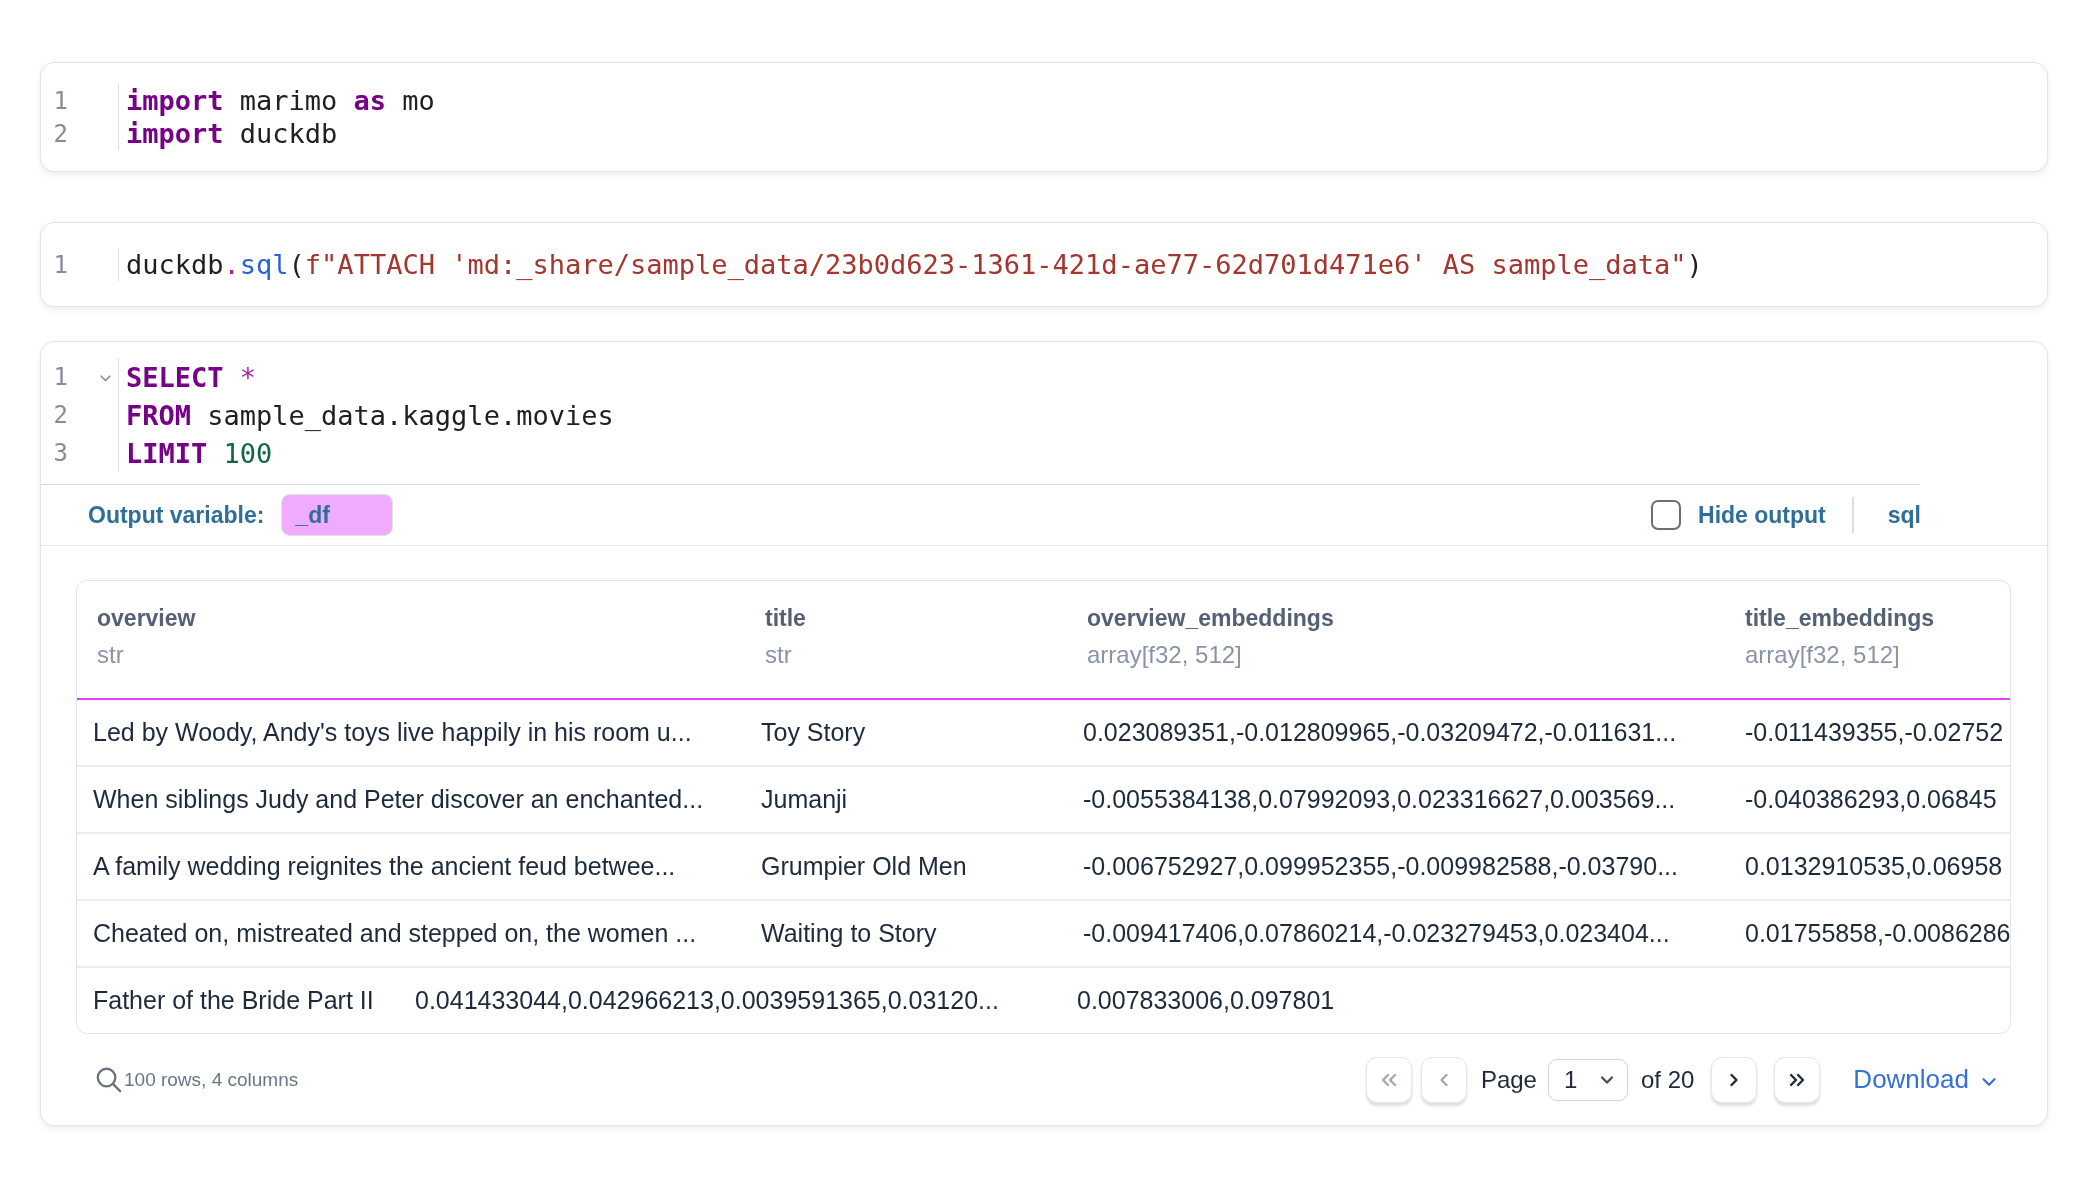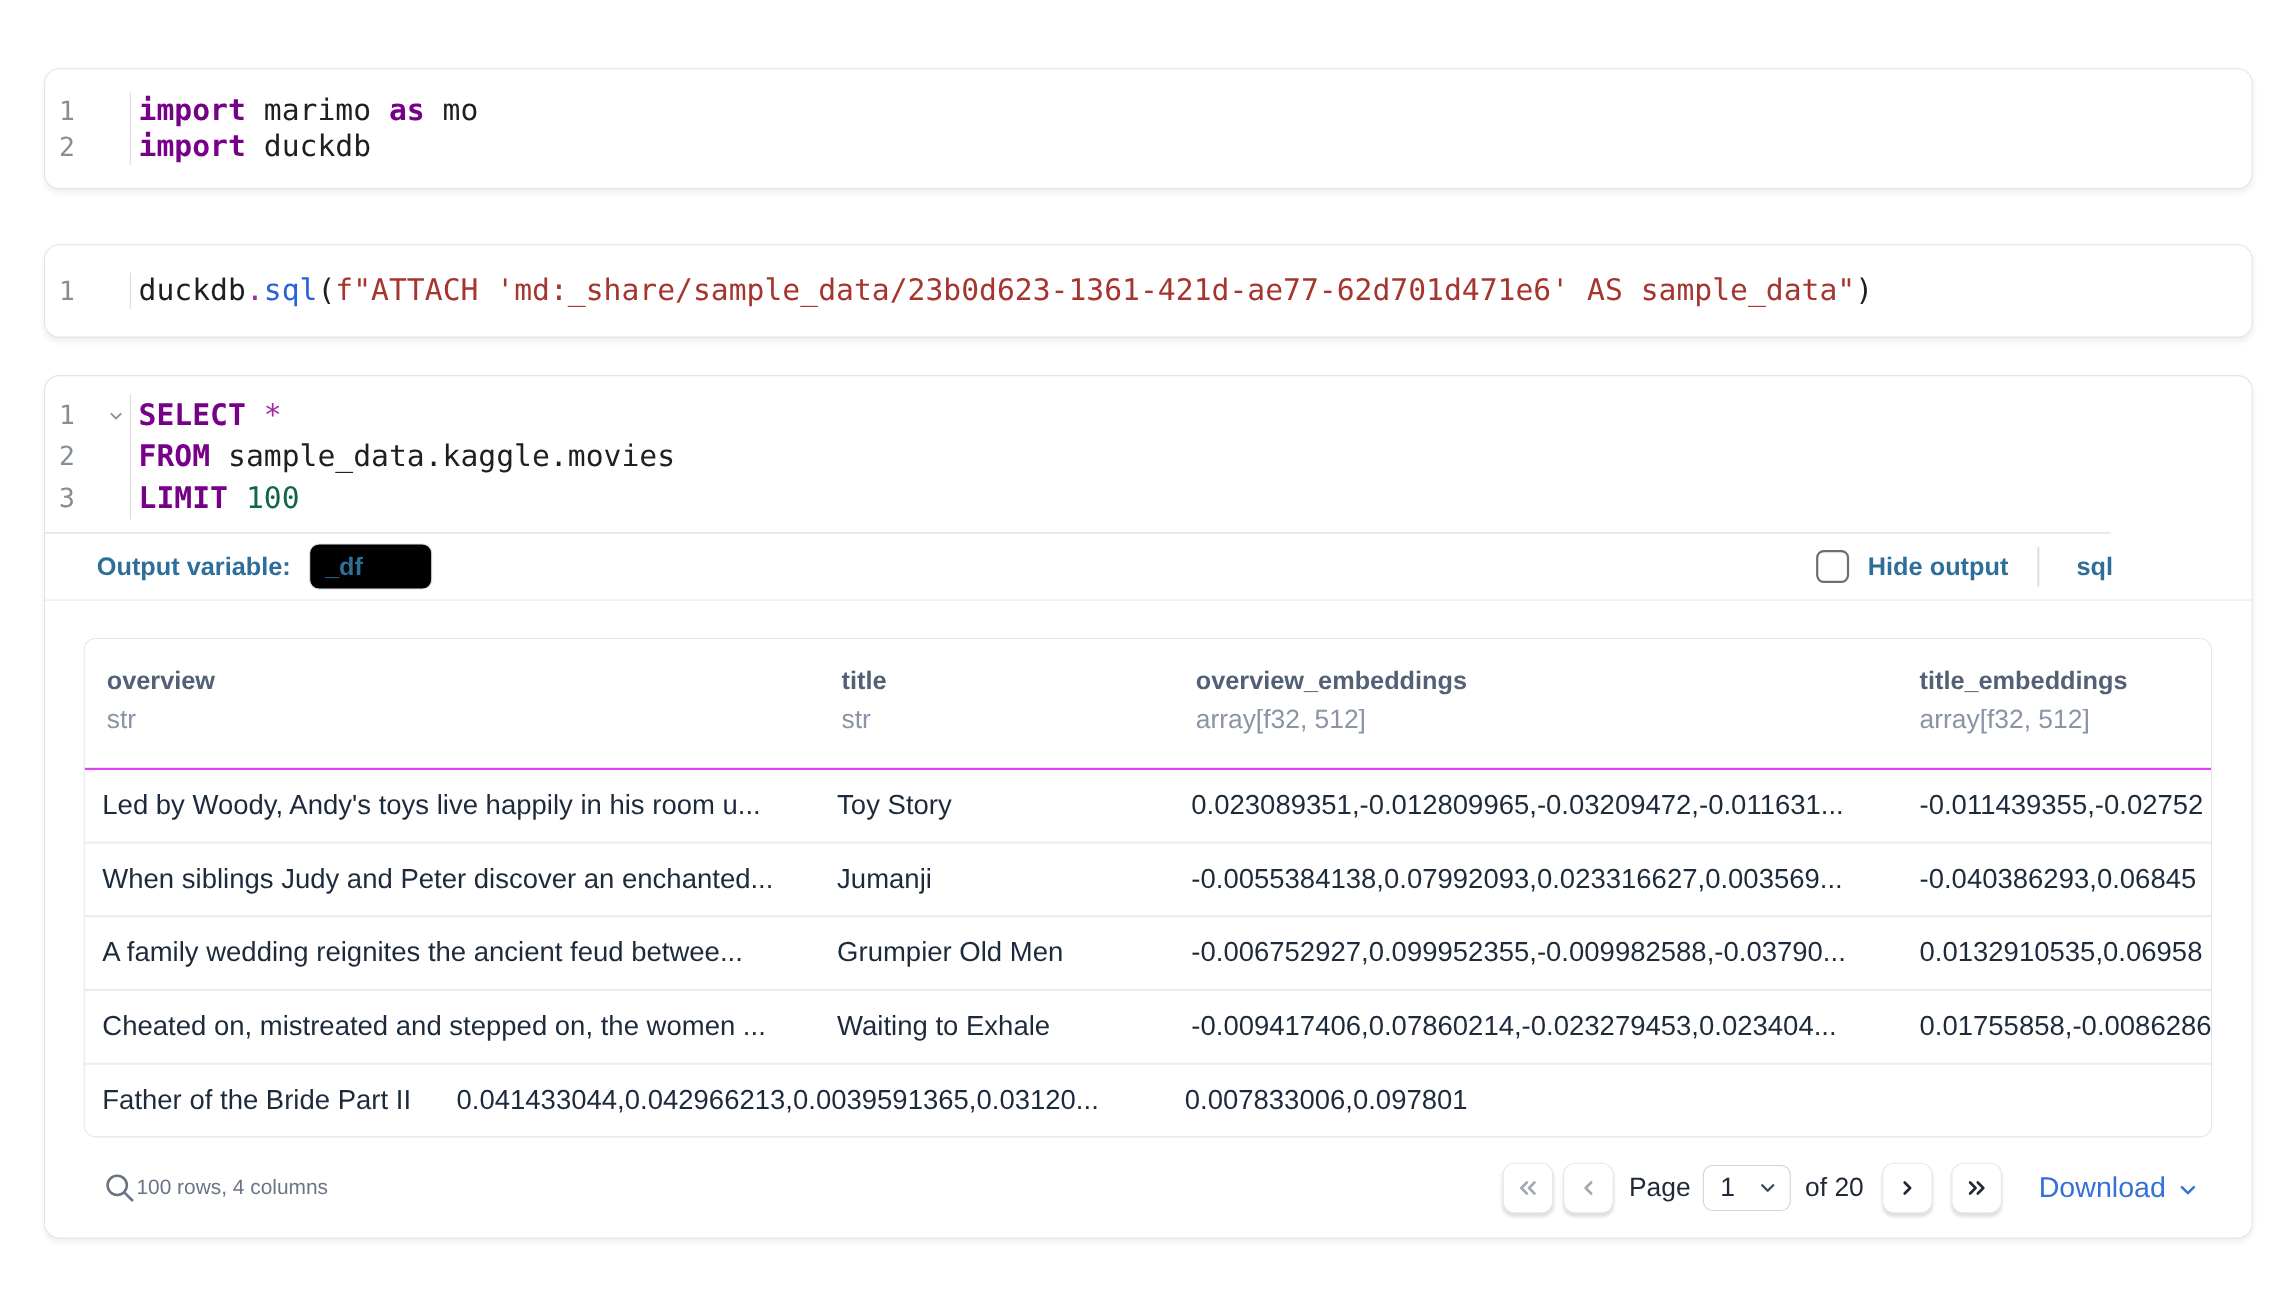--- a/index.html
+++ b/index.html
@@ -30,21 +30,21 @@
   .tk-num{color:#116644;}
 
   
   .editor-3{padding:16px 0 12px 0;}
   .editor-divider{height:1px;background:#d8d8d8;margin-right:128px;}
   .toolbar{height:60px;display:flex;align-items:center;border-bottom:1px solid #e4e7ea;
            padding-left:47px;padding-right:126px;}
   .outvar-label{color:#2d6f98;font-weight:bold;font-size:23px;}
   .outvar-input{box-sizing:border-box;margin-left:17px;width:112px;height:42px;border:1.5px solid #dde3e9;
                 border-radius:9px;font:bold 23px "Liberation Sans",sans-serif;color:#2d6f98;
-                padding:0 0 0 13px;outline:none;background:#000000;}
+                padding:0 0 0 13px;outline:none;background:#f0abfc;}
   .toolbar .spacer{flex:1;}
   .checkbox{box-sizing:border-box;width:30px;height:30px;border:2.5px solid #686f76;border-radius:7px;background:#fff;}
   .hide-label{margin-left:17px;color:#2d6f98;font-weight:bold;font-size:23px;}
   .vdivider{width:2px;height:36px;background:#dbe0e5;margin:0 0 0 26px;}
   .lang-label{margin-left:34px;color:#2d6f98;font-weight:bold;font-size:23px;}
 
   
   .output{padding-top:34px;}
   .table-card{margin:0 36px 0 35px;border:1.5px solid #e2e6ea;border-radius:11px;overflow:hidden;background:#fff;}
   .thead{display:flex;height:117px;border-bottom:2px solid #d946ef;}
@@ -184,21 +184,21 @@
             <div class="td c3">-0.040386293,0.06845</div>
           </div>
           <div class="trow">
             <div class="td c0">A family wedding reignites the ancient feud betwee...</div>
             <div class="td c1">Grumpier Old Men</div>
             <div class="td c2">-0.006752927,0.099952355,-0.009982588,-0.03790...</div>
             <div class="td c3">0.0132910535,0.06958</div>
           </div>
           <div class="trow">
             <div class="td c0">Cheated on, mistreated and stepped on, the women ...</div>
-            <div class="td c1">Waiting to Exhale</div>
+            <div class="td c1">Waiting to Story</div>
             <div class="td c2">-0.009417406,0.07860214,-0.023279453,0.023404...</div>
             <div class="td c3">0.01755858,-0.0086286</div>
           </div>
           <div class="trow">
             <div class="td c1">Father of the Bride Part II</div>
             <div class="td c2">0.041433044,0.042966213,0.0039591365,0.03120...</div>
             <div class="td c3">0.007833006,0.097801</div>
           </div>
         </div>
     </div>

